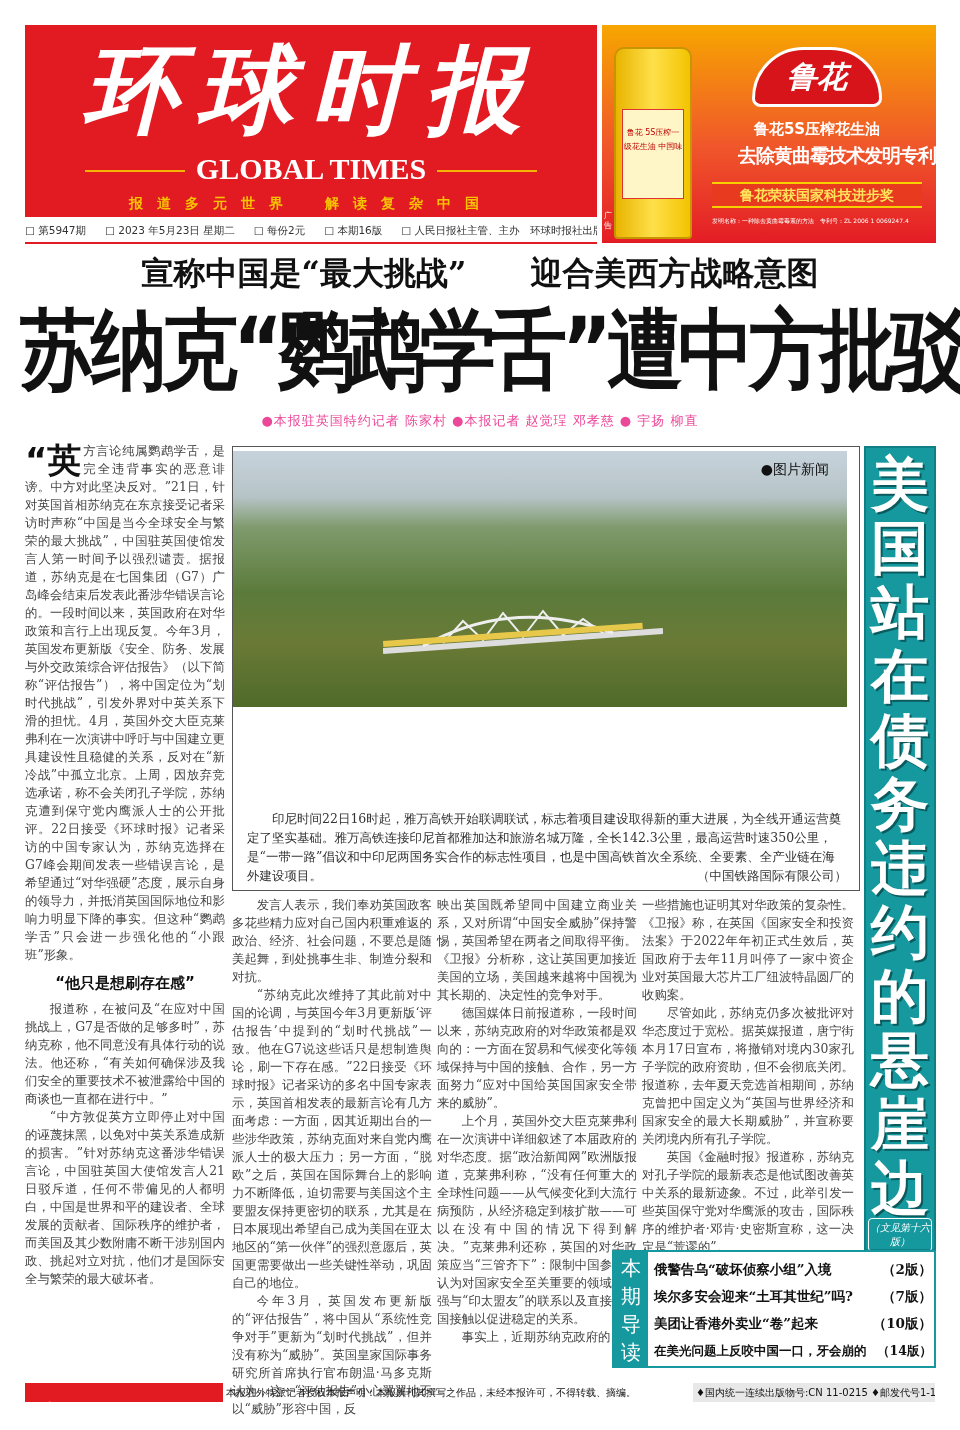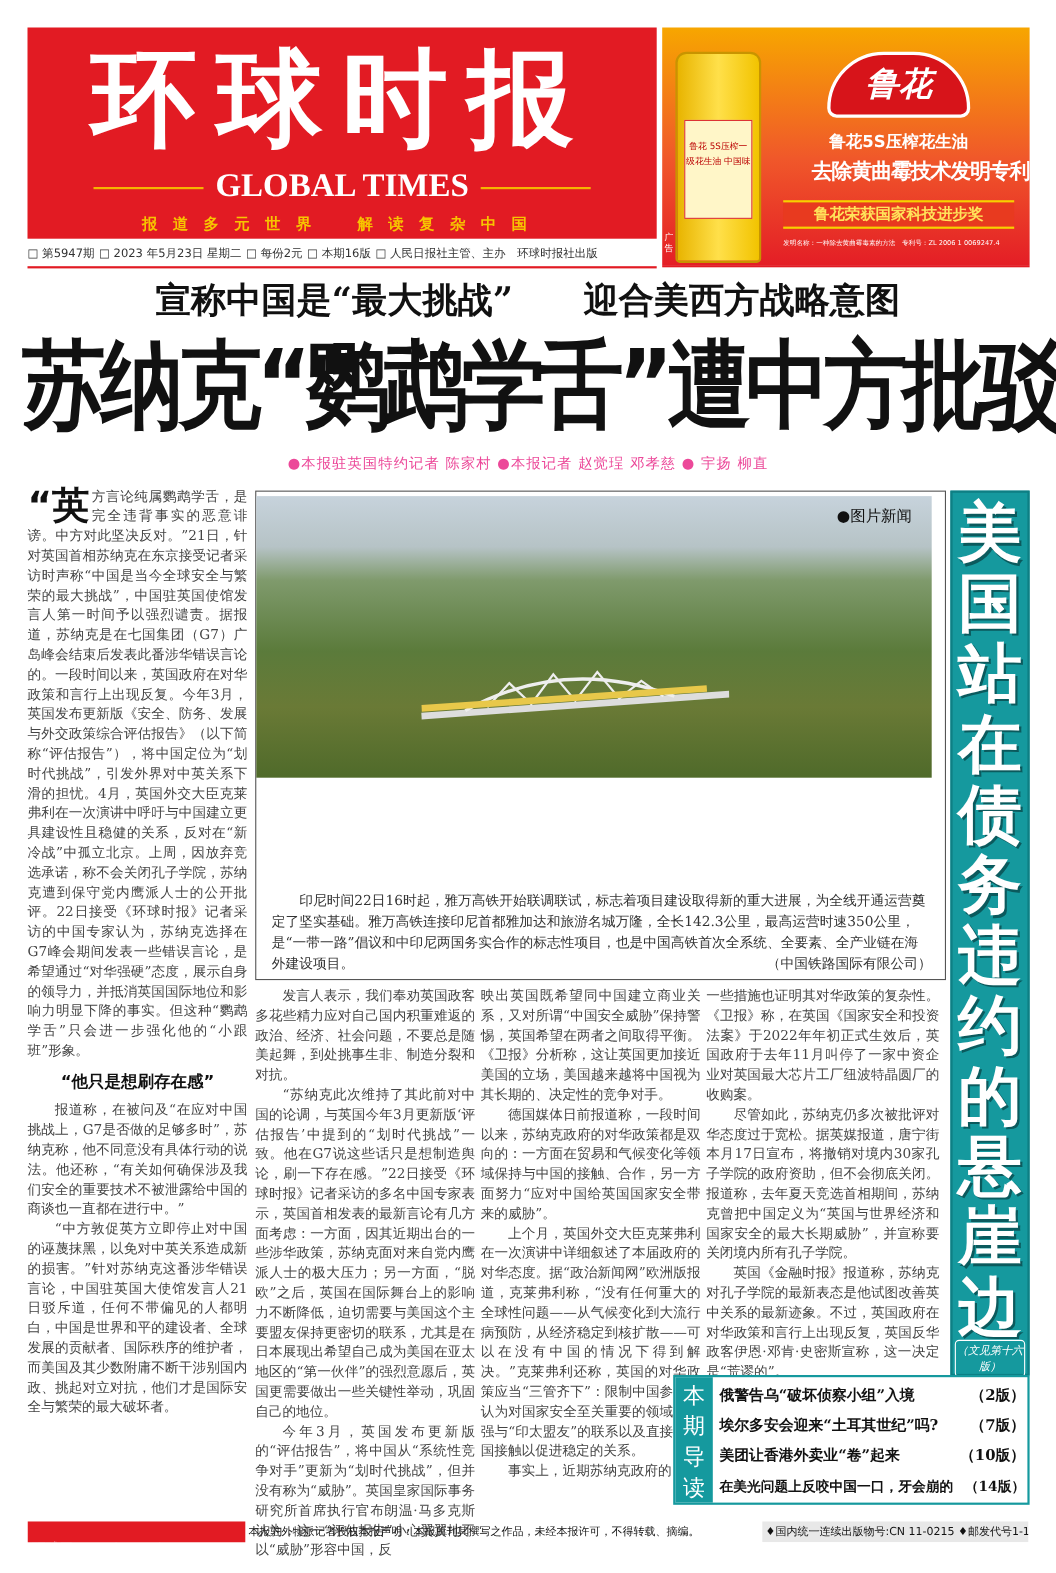--- a/index.html
+++ b/index.html
@@ -1,23 +1,23 @@
 <!DOCTYPE html>
 <html><head>
 <meta charset="utf-8">
 <style>
 *{box-sizing:border-box;margin:0;padding:0}
 body{width:960px;height:1430px;background:#fff;font-family:"DejaVu Serif",serif;color:#222;position:relative;overflow:hidden}
 .abs{position:absolute}
 #masthead{left:25px;top:25px;width:572px;height:192px;background:#e21b23}
-#logo{left:0;top:10px;width:572px;text-align:center;color:#fff;font-family:"DejaVu Serif",serif;font-size:96px;font-weight:bold;letter-spacing:18px;line-height:110px;}
+#logo{left:0;top:10px;width:572px;text-align:center;color:#fff;font-family:"DejaVu Serif",serif;font-size:96px;font-weight:bold;letter-spacing:18px;line-height:110px;font-style:italic}
 #en-title{left:0;top:128px;width:572px;text-align:center;color:#fff;font-family:"Liberation Serif",serif;font-weight:bold;font-size:30px;line-height:32px}
 .gold-line{position:absolute;top:145px;height:2px;background:#f5b400}
 #slogan{left:0;top:170px;width:572px;text-align:center;color:#f7c400;font-family:"DejaVu Sans",sans-serif;font-weight:bold;font-size:14px;letter-spacing:14px}
-#infobar{left:25px;top:220px;width:572px;height:24px;font-family:"DejaVu Sans",sans-serif;font-size:10.5px;color:#333;display:flex;gap:4px;align-items:center;border-bottom:2px solid #e21b23;white-space:nowrap;overflow:hidden}
+#infobar{left:25px;top:220px;width:572px;height:24px;font-family:"DejaVu Sans",sans-serif;font-size:10.5px;color:#333;display:flex;gap:19px;align-items:center;border-bottom:2px solid #e21b23;white-space:nowrap;overflow:hidden}
 #ad{left:602px;top:25px;width:334px;height:218px;background:linear-gradient(180deg,#f7a600 0%,#f0582a 55%,#e41e26 100%);overflow:hidden;border-bottom:2px solid #e21b23}
 #ad-bottle{left:12px;top:22px;width:78px;height:192px;background:linear-gradient(90deg,#e8b400,#ffe04a,#f2c300);border-radius:10px 10px 4px 4px;border:2px solid #c89400}
 #ad-bottle-label{left:6px;top:60px;width:62px;height:90px;background:#fff6c8;border:1px solid #d33;font-size:8px;text-align:center;color:#b00;font-family:"DejaVu Sans",sans-serif;padding-top:16px;line-height:14px}
 #ad-brand{left:150px;top:22px;width:130px;height:60px;background:#d7141a;border:3px solid #fff;border-radius:60px 60px 10px 10px;color:#fff;font-size:30px;text-align:center;line-height:54px;font-style:italic;font-weight:bold}
 #ad-line1{left:100px;top:95px;width:230px;text-align:center;color:#fff;font-family:"DejaVu Sans",sans-serif;font-size:15px;font-weight:bold}
 #ad-line2{left:98px;top:118px;width:236px;text-align:right;color:#fff;font-family:"DejaVu Sans",sans-serif;font-size:19px;font-weight:bold;letter-spacing:-1px}
 #ad-line3{left:110px;top:157px;width:210px;height:26px;background:#e83a1f;border-top:2px solid #f7d000;border-bottom:2px solid #f7d000;text-align:center;color:#ffe45a;font-family:"DejaVu Sans",sans-serif;font-size:14px;font-weight:bold;line-height:22px}
 #ad-fine{left:110px;top:192px;width:220px;color:#fff;font-size:6px;font-family:"DejaVu Sans",sans-serif;white-space:nowrap}
 #ad-tag{left:2px;top:186px;color:#fff;font-size:8px;font-family:"DejaVu Sans",sans-serif;width:10px;line-height:10px}
 #subhead{left:25px;top:252px;width:910px;text-align:center;font-size:32px;font-weight:bold;color:#111;font-family:"DejaVu Serif",serif;white-space:pre}
@@ -117,21 +117,21 @@
 </div>
 <div id="col3" class="col">
   <p class="noindent">映出英国既希望同中国建立商业关系，又对所谓“中国安全威胁”保持警惕，英国希望在两者之间取得平衡。《卫报》分析称，这让英国更加接近美国的立场，美国越来越将中国视为其长期的、决定性的竞争对手。</p>
   <p>德国媒体日前报道称，一段时间以来，苏纳克政府的对华政策都是双向的：一方面在贸易和气候变化等领域保持与中国的接触、合作，另一方面努力“应对中国给英国国家安全带来的威胁”。</p>
   <p>上个月，英国外交大臣克莱弗利在一次演讲中详细叙述了本届政府的对华态度。据“政治新闻网”欧洲版报道，克莱弗利称，“没有任何重大的全球性问题——从气候变化到大流行病预防，从经济稳定到核扩散——可以在没有中国的情况下得到解决。”克莱弗利还称，英国的对华政策应当“三管齐下”：限制中国参与被认为对国家安全至关重要的领域、加强与“印太盟友”的联系以及直接与中国接触以促进稳定的关系。</p>
   <p>事实上，近期苏纳克政府的</p>
 </div>
 <div id="col4" class="col">
   <p class="noindent">一些措施也证明其对华政策的复杂性。《卫报》称，在英国《国家安全和投资法案》于2022年年初正式生效后，英国政府于去年11月叫停了一家中资企业对英国最大芯片工厂纽波特晶圆厂的收购案。</p>
   <p>尽管如此，苏纳克仍多次被批评对华态度过于宽松。据英媒报道，唐宁街本月17日宣布，将撤销对境内30家孔子学院的政府资助，但不会彻底关闭。报道称，去年夏天竞选首相期间，苏纳克曾把中国定义为“英国与世界经济和国家安全的最大长期威胁”，并宣称要关闭境内所有孔子学院。</p>
-  <p>英国《金融时报》报道称，苏纳克对孔子学院的最新表态是他试图改善英中关系的最新迹象。不过，英国政府在对华政策和言行上出现反复，英国反华政客伊恩·邓肯·史密斯宣称，这一决定是“荒谬的”。</p>
+  <p>英国《金融时报》报道称，苏纳克对孔子学院的最新表态是他试图改善英中关系的最新迹象。不过，此举引发一些英国保守党对华鹰派的攻击，国际秩序的维护者·邓肯·史密斯宣称，这一决定是“荒谬的”。</p>
   <p style="text-align:right;font-weight:bold;font-family:'DejaVu Sans',sans-serif">（下转第二版）</p>
 </div>
 
 <div id="side" class="abs">
   <div id="side-title" class="abs">
     <div>美</div>
       <div>国</div>
       <div>站</div>
       <div>在</div>
       <div>债</div>

